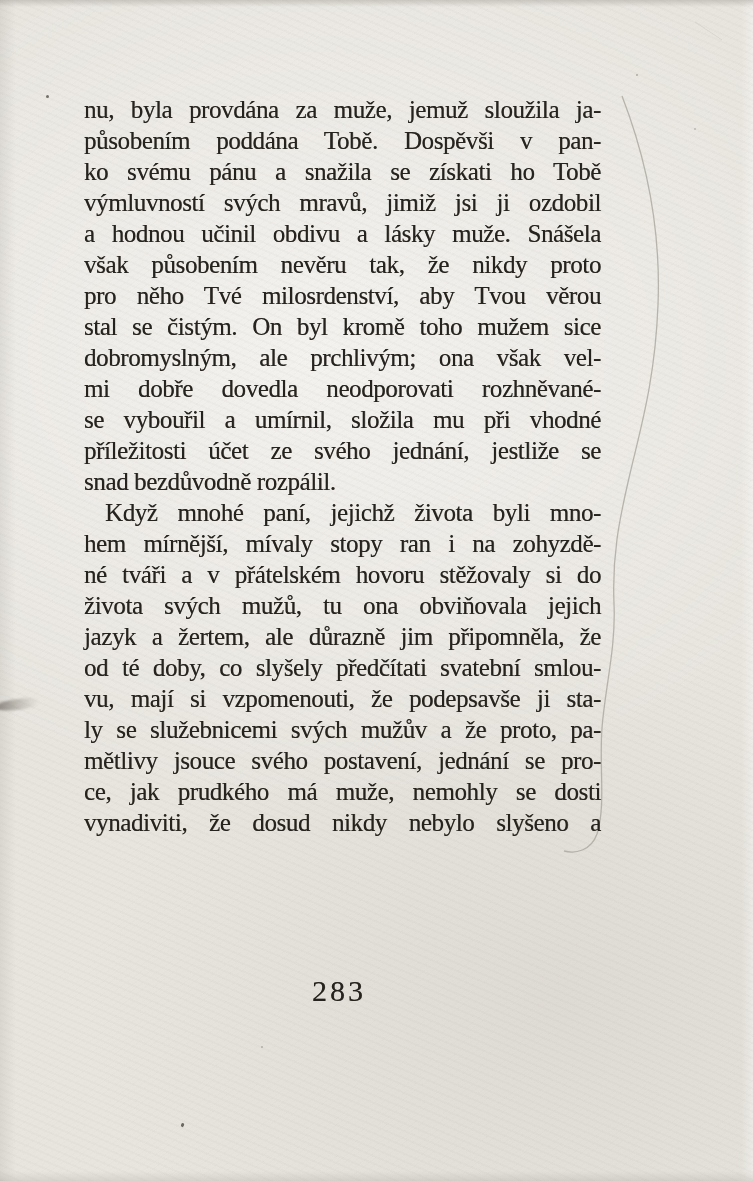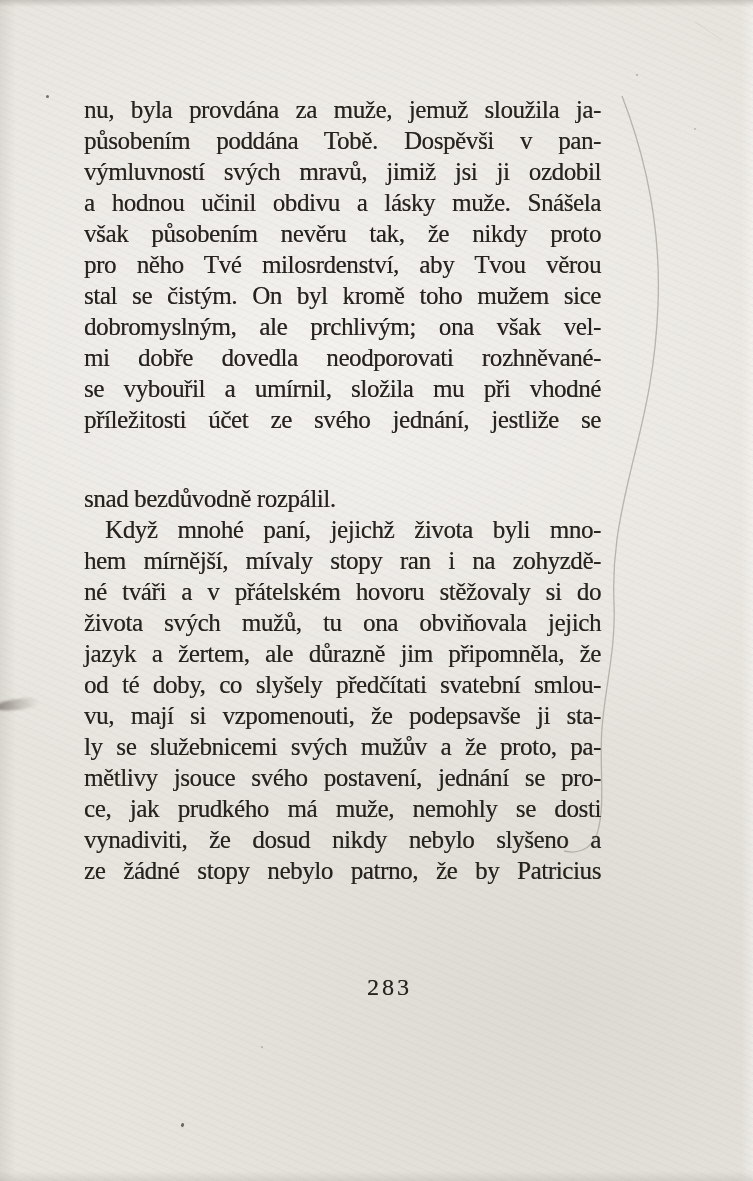--- a/index.html
+++ b/index.html
@@ -35,28 +35,28 @@
     line-height: 31px;
     letter-spacing: -0.4px;
     text-shadow: 0.3px 0.2px 0.3px rgba(30, 26, 20, 0.55);
   }
   .line {
     text-align: justify;
     text-align-last: justify;
     height: 31px;
   }
   .line.indent { text-indent: 21px; }
-  .line.flushleft { text-align-last: left; margin-top: 48px; }
+  .line.flushleft { text-align-last: left; }
   .pagenum {
     position: absolute;
     top: 974px;
     left: 312px;
     width: 100px;
-    text-align: right;
-    font-size: 24px;
+    text-align: left;
+    font-size: 30px;
     letter-spacing: 3px;
     text-shadow: 0.3px 0.2px 0.3px rgba(30, 26, 20, 0.5);
     font-family: Liberation Serif, serif;
   }
   .crease-svg {
     position: absolute;
     inset: 0;
     pointer-events: none;
   }
   .smudge {
@@ -94,20 +94,21 @@
   <div class="smudge"></div>
   <div class="speck s1"></div>
   <div class="speck s2"></div>
   <div class="speck s3"></div>
   <div class="speck s4"></div>
   <div class="speck s5"></div>
 
   <main class="textblock">
       <div class="line">nu, byla provdána za muže, jemuž sloužila ja-</div>
       <div class="line">působením poddána Tobě. Dospěvši v pan-</div>
+      <div class="line">ko svému pánu a snažila se získati ho Tobě</div>
       <div class="line">výmluvností svých mravů, jimiž jsi ji ozdobil</div>
       <div class="line">a hodnou učinil obdivu a lásky muže. Snášela</div>
       <div class="line">však působením nevěru tak, že nikdy proto</div>
       <div class="line">pro něho Tvé milosrdenství, aby Tvou věrou</div>
       <div class="line">stal se čistým. On byl kromě toho mužem sice</div>
       <div class="line">dobromyslným, ale prchlivým; ona však vel-</div>
       <div class="line">mi dobře dovedla neodporovati rozhněvané-</div>
       <div class="line">se vybouřil a umírnil, složila mu při vhodné</div>
       <div class="line">příležitosti účet ze svého jednání, jestliže se</div>
       <div class="line flushleft">snad bezdůvodně rozpálil.</div>
@@ -115,18 +116,17 @@
       <div class="line">hem mírnější, mívaly stopy ran i na zohyzdě-</div>
       <div class="line">né tváři a v přátelském hovoru stěžovaly si do</div>
       <div class="line">života svých mužů, tu ona obviňovala jejich</div>
       <div class="line">jazyk a žertem, ale důrazně jim připomněla, že</div>
       <div class="line">od té doby, co slyšely předčítati svatební smlou-</div>
       <div class="line">vu, mají si vzpomenouti, že podepsavše ji sta-</div>
       <div class="line">ly se služebnicemi svých mužův a že proto, pa-</div>
       <div class="line">mětlivy jsouce svého postavení, jednání se pro-</div>
       <div class="line">ce, jak prudkého má muže, nemohly se dosti</div>
       <div class="line">vynadiviti, že dosud nikdy nebylo slyšeno a</div>
-      <div class="line">ze žádné stopy nebylo patrno, že by Patricius</div>
     </main>
 
   <div class="pagenum">283</div>
 
 </div>
 
 </body></html>

